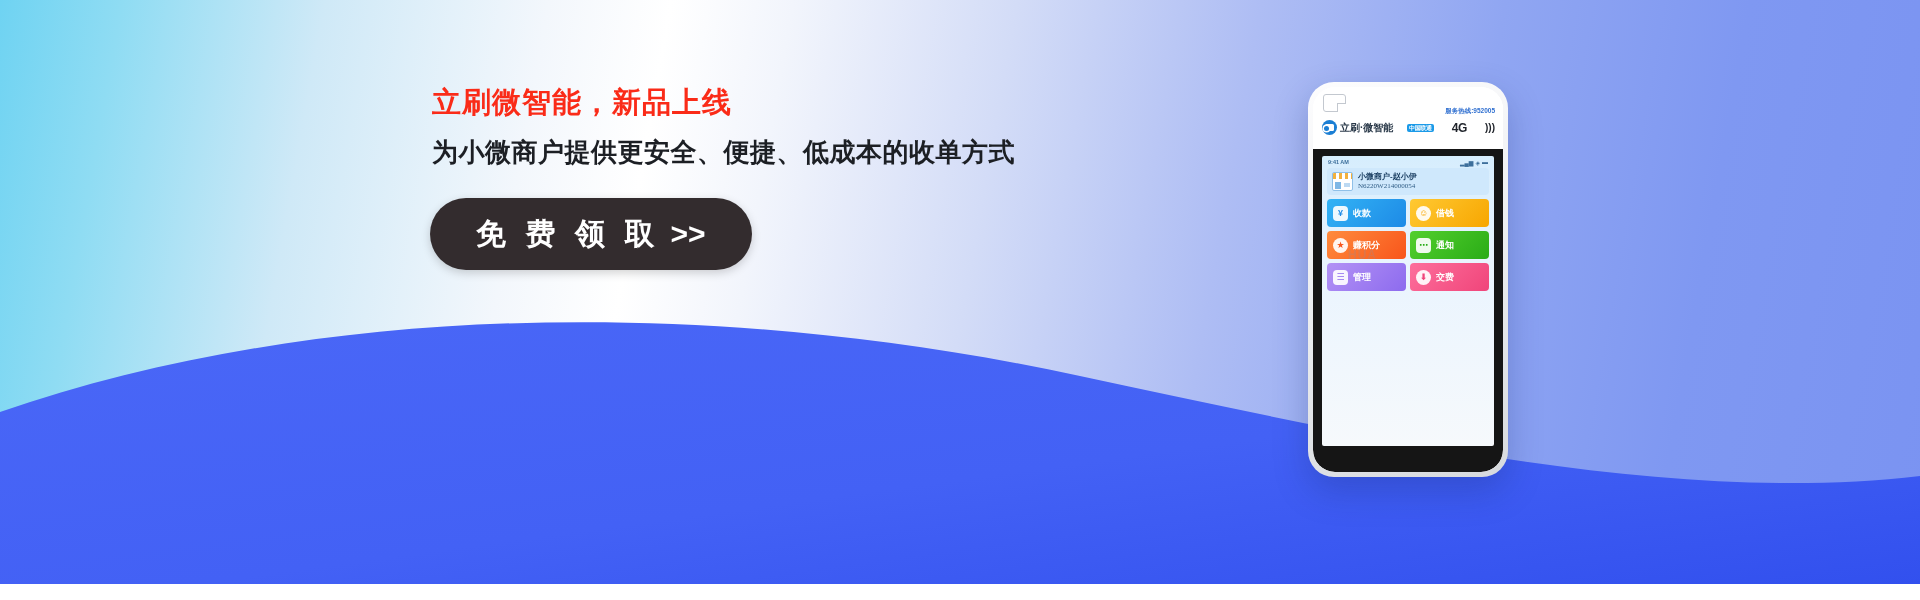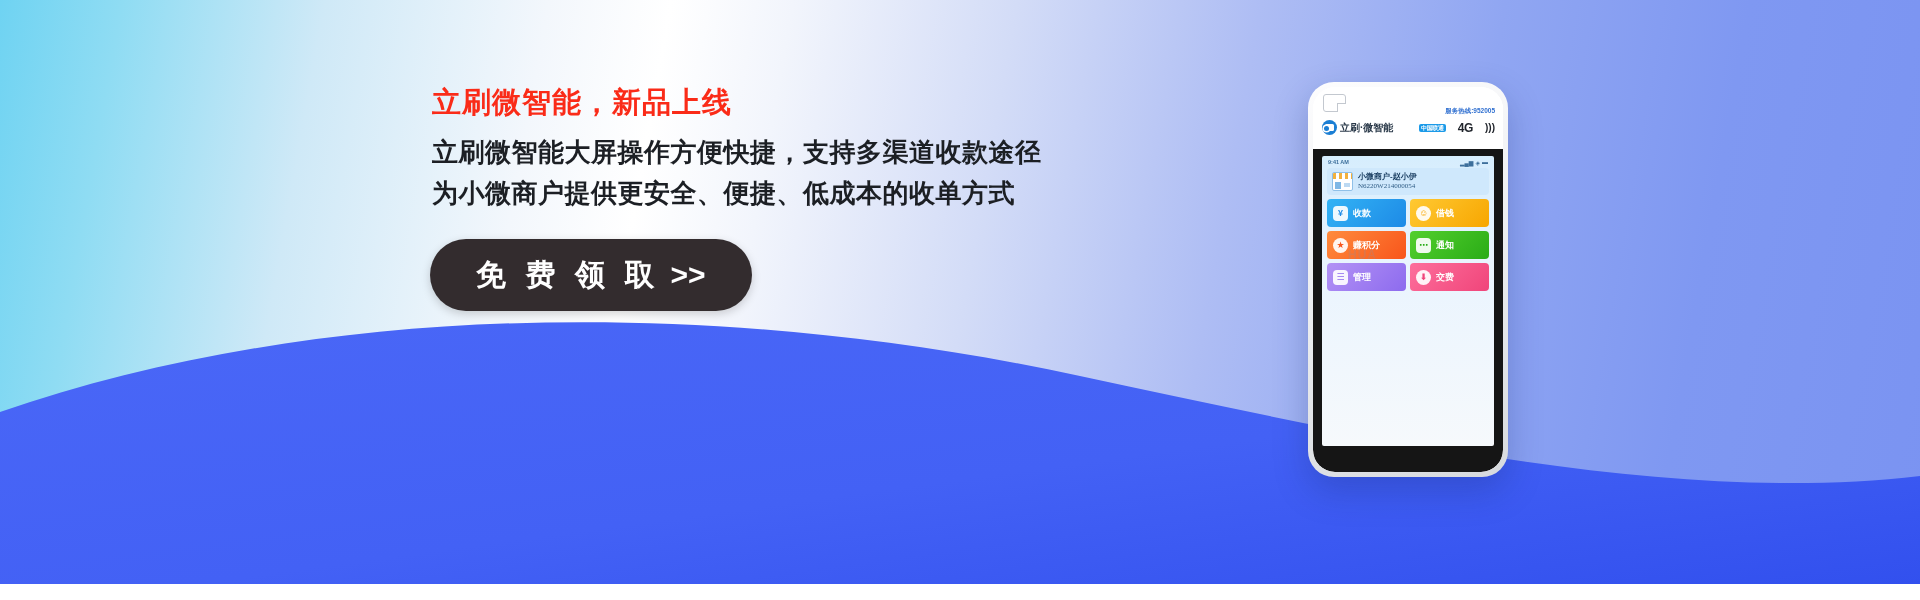--- a/index.html
+++ b/index.html
@@ -185,21 +185,21 @@
     background: #1b7fd4;
     box-shadow: 0 0 0 1.5px #fff;
   }
   .brand-text {
     font-size: 10px;
     font-weight: 700;
     color: #2b3a4a;
     letter-spacing: 0px;
     white-space: nowrap;
   }
-  .netgroup { display:flex; align-items:center; gap:12px; }
+  .netgroup { display:flex; align-items:center; gap:18px; }
   .net-chip {
     background: #1b9ae8;
     color: #fff;
     font-size: 6px;
     font-weight: 700;
     border-radius: 2px;
     padding: 1px 2px;
     line-height: 1;
     letter-spacing: -0.3px;
     white-space: nowrap;
@@ -414,21 +414,20 @@
       </linearGradient>
     </defs>
     <path d="M0,190 C260,92 620,58 1000,126 C1330,185 1640,252 1920,236 L1920,320 L0,320 Z" fill="url(#wgrad2)" opacity="0.9"></path>
     <path d="M0,148 C300,44 690,28 1080,112 C1400,181 1680,240 1920,212 L1920,320 L0,320 Z" fill="url(#wgrad)"></path>
   </svg>
 
   <div class="copy">
     <div class="eyebrow">立刷微智能，新品上线</div>
 
 
-    <p class="sub">立刷微智能大屏操作方便快捷，支持多渠道收款途径</p>
     <p class="sub">为小微商户提供更安全、便捷、低成本的收单方式</p>
 
     <div class="cta-wrap">
       <button class="cta">
           <span>免 费 领 取</span>
           <span class="arrows">&gt;&gt;</span>
         </button>
     </div>
   </div>
 

